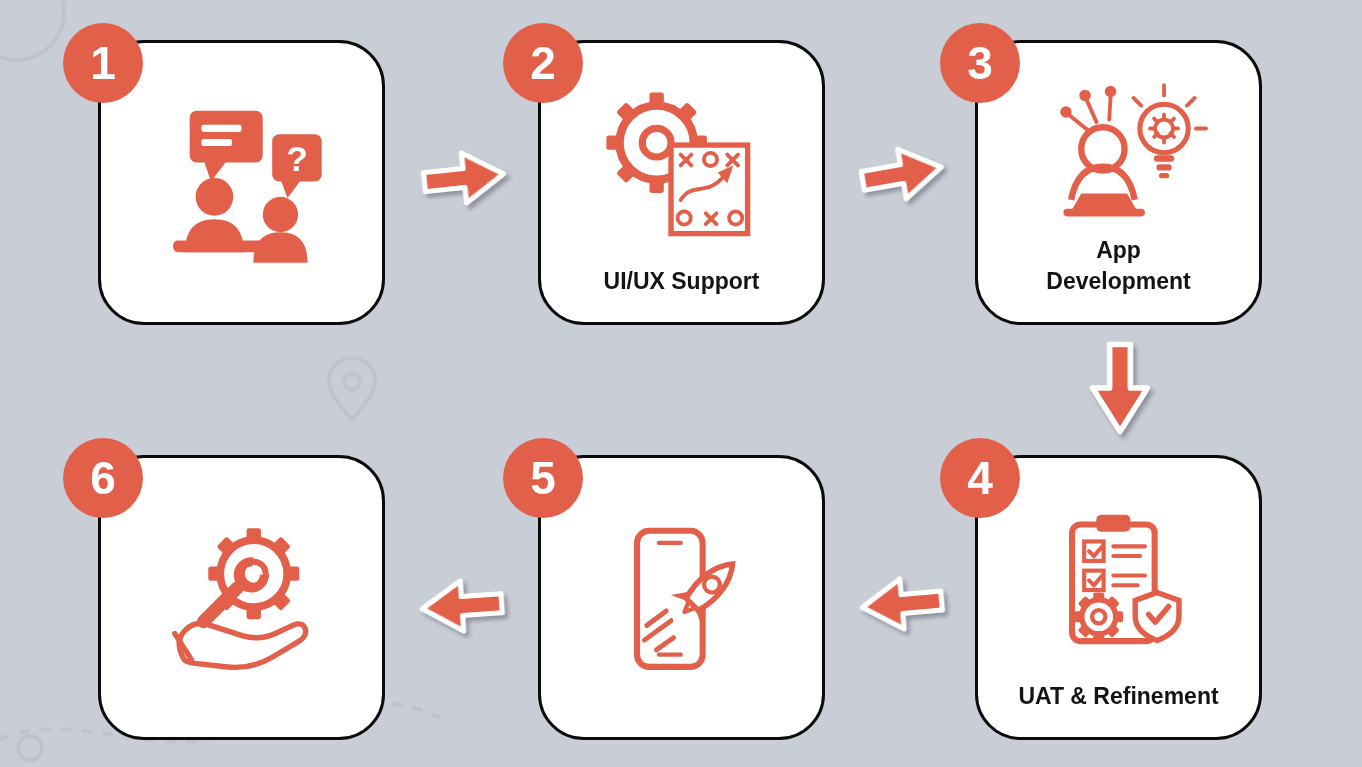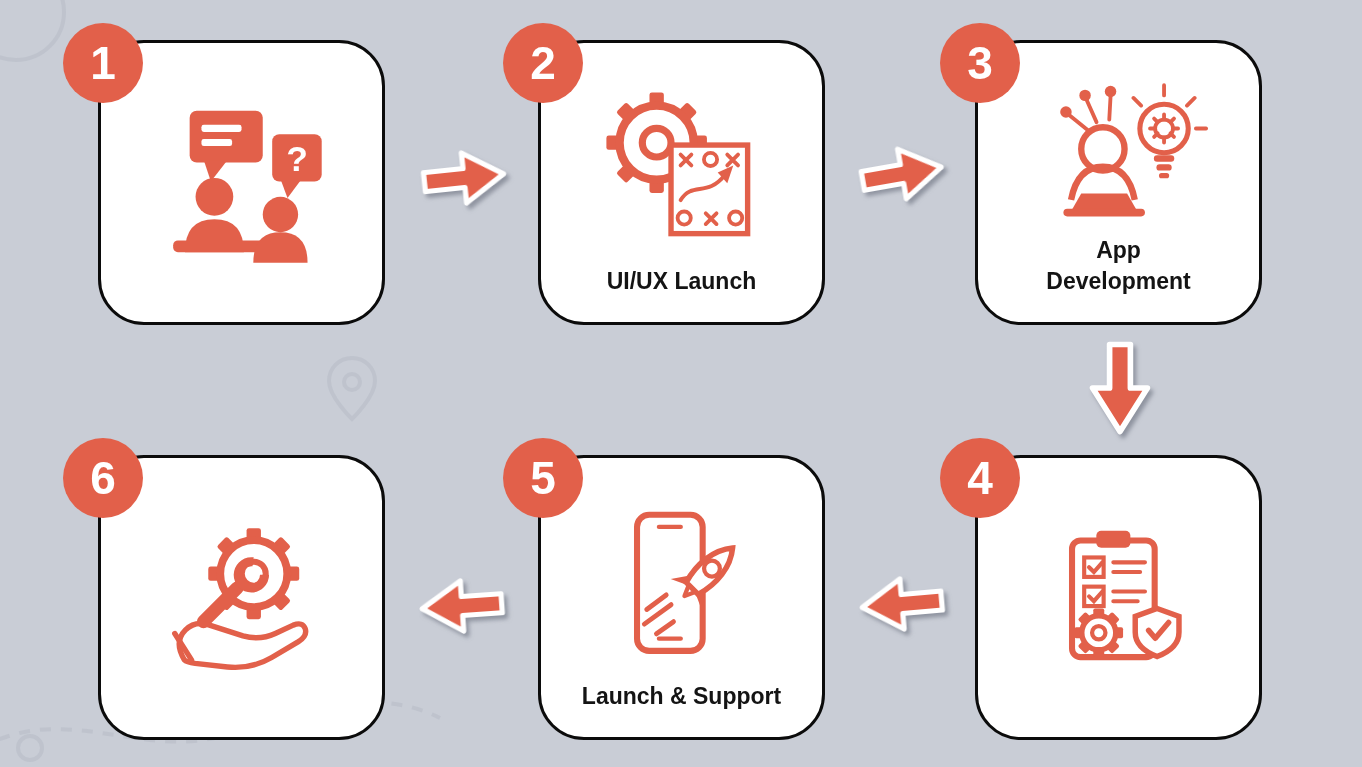--- a/index.html
+++ b/index.html
@@ -109,21 +109,21 @@
           <circle cx="89" cy="58" r="5.5"></circle>
           <path d="M103,54 l9,9 M112,54 l-9,9"></path>
           <circle cx="67" cy="107" r="5.5"></circle>
           <path d="M85,103 l9,9 M94,103 l-9,9"></path>
           <circle cx="110" cy="107" r="5.5"></circle>
           <path d="M64,92 C74,76 86,90 101,71"></path>
         </g>
         <polygon points="108,63 95,69 103,78" fill="currentColor" stroke="none"></polygon>
       </svg>
     </div>
-    <div class="label">UI/UX Launch</div>
+    <div class="label">UI/UX Support</div>
   </div>
 
   <div class="card" style="left:975px;top:40px;">
     <div class="badge">
       <span>3</span>
     </div>
     <div class="icon-wrap">
       <svg viewBox="0 0 140 124" fill="none" stroke="currentColor">
         <g stroke-width="3" stroke-linecap="round">
           <path d="M47,44 L31,31 M53,37 L45,19 M63,35 L64,17"></path>
@@ -180,20 +180,21 @@
             <rect x="-4.5" y="-20" width="9" height="9" rx="1.5" transform="rotate(270)"></rect>
             <rect x="-4.5" y="-20" width="9" height="9" rx="1.5" transform="rotate(315)"></rect>
           </g>
           <circle r="14" fill="#fff" stroke-width="4.5"></circle>
           <circle r="5.5" fill="#fff" stroke-width="3.5"></circle>
         </g>
         <path d="M98,72 l18,6.5 v13 q0,13 -18,20 q-18,-7 -18,-20 v-13 z" fill="#fff" stroke-width="4.5"></path>
         <path d="M91,90 l5.5,6.5 l11,-13" stroke-width="4.5" stroke-linecap="round" stroke-linejoin="round"></path>
       </svg>
     </div>
+    <div class="label">UAT &amp; Refinement</div>
   </div>
 
   <div class="card" style="left:538px;top:455px;">
     <div class="badge">
       <span>5</span>
     </div>
     <div class="icon-wrap">
       <svg viewBox="0 0 130 130" fill="none" stroke="currentColor">
         <rect x="28" y="8" width="54" height="112" rx="10" stroke-width="5"></rect>
         <path d="M46,18 h18" stroke-width="3.5" stroke-linecap="round"></path>
@@ -203,21 +204,20 @@
         </g>
         <g transform="translate(84,58) rotate(45)">
           <path d="M0,-32 C10,-20 12,-2 7,15 H-7 C-12,-2 -10,-20 0,-32 Z" fill="#fff" stroke-width="4.5"></path>
           <circle cx="0" cy="-8" r="6.5" stroke-width="3.5"></circle>
           <path d="M-7,6 L-18,22 L-7,17 Z" fill="currentColor" stroke="none"></path>
           <path d="M7,6 L18,22 L7,17 Z" fill="currentColor" stroke="none"></path>
           <path d="M-4,15 L0,24 L4,15" stroke-width="3.5" stroke-linejoin="round"></path>
         </g>
       </svg>
     </div>
-    <div class="label">Launch &amp; Support</div>
   </div>
 
   <div class="card" style="left:98px;top:455px;">
     <div class="badge">
       <span>6</span>
     </div>
     <div class="icon-wrap">
       <svg viewBox="0 0 140 132" fill="none" stroke="currentColor">
         <g transform="translate(80,44)">
           <g fill="currentColor" stroke="none">

